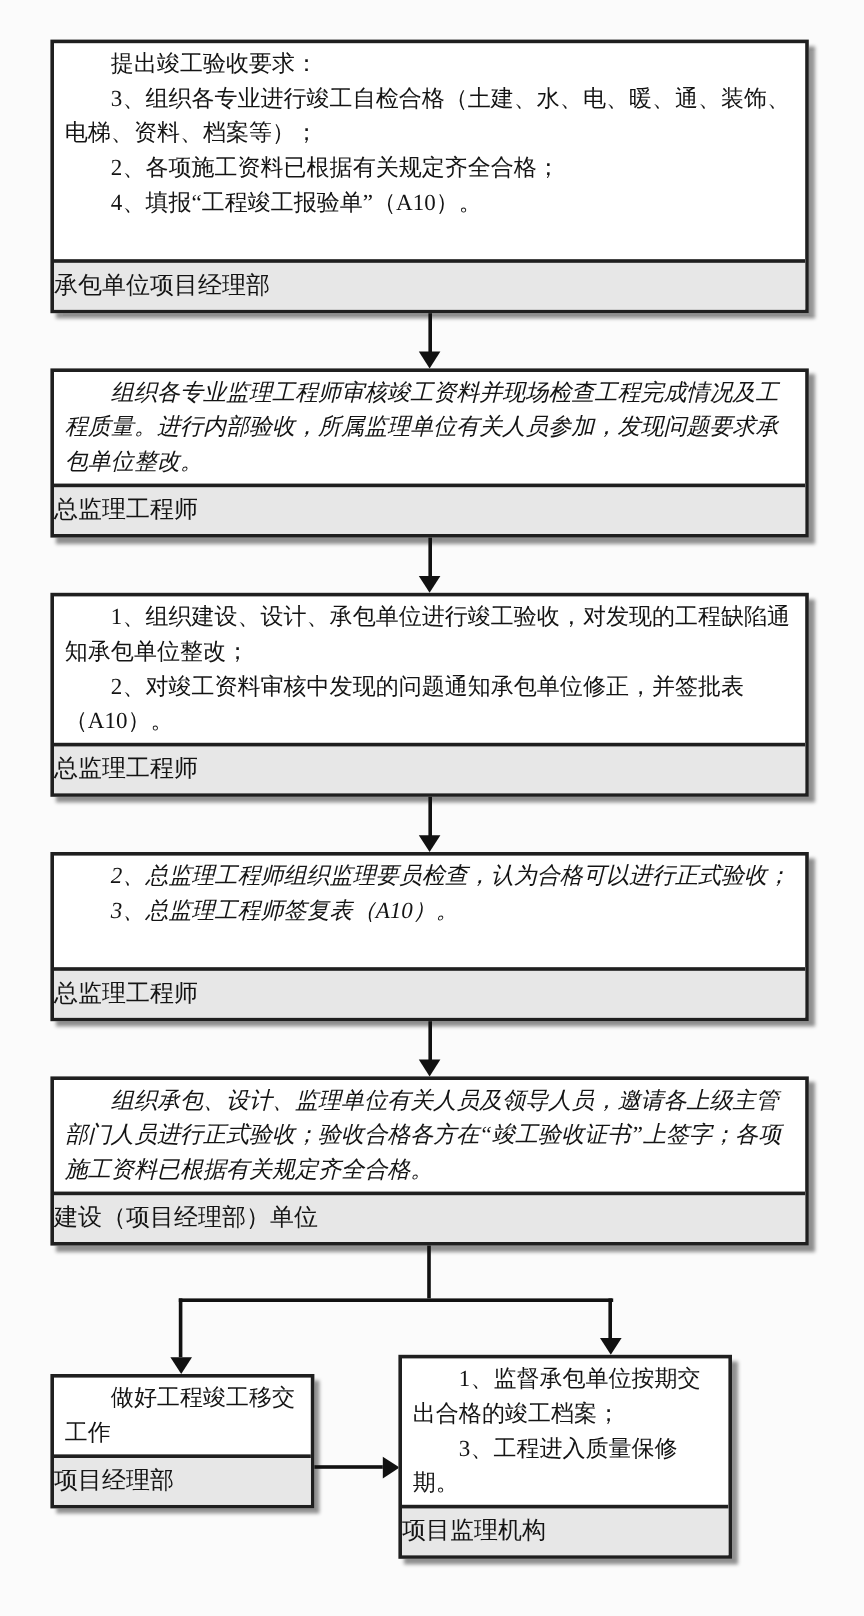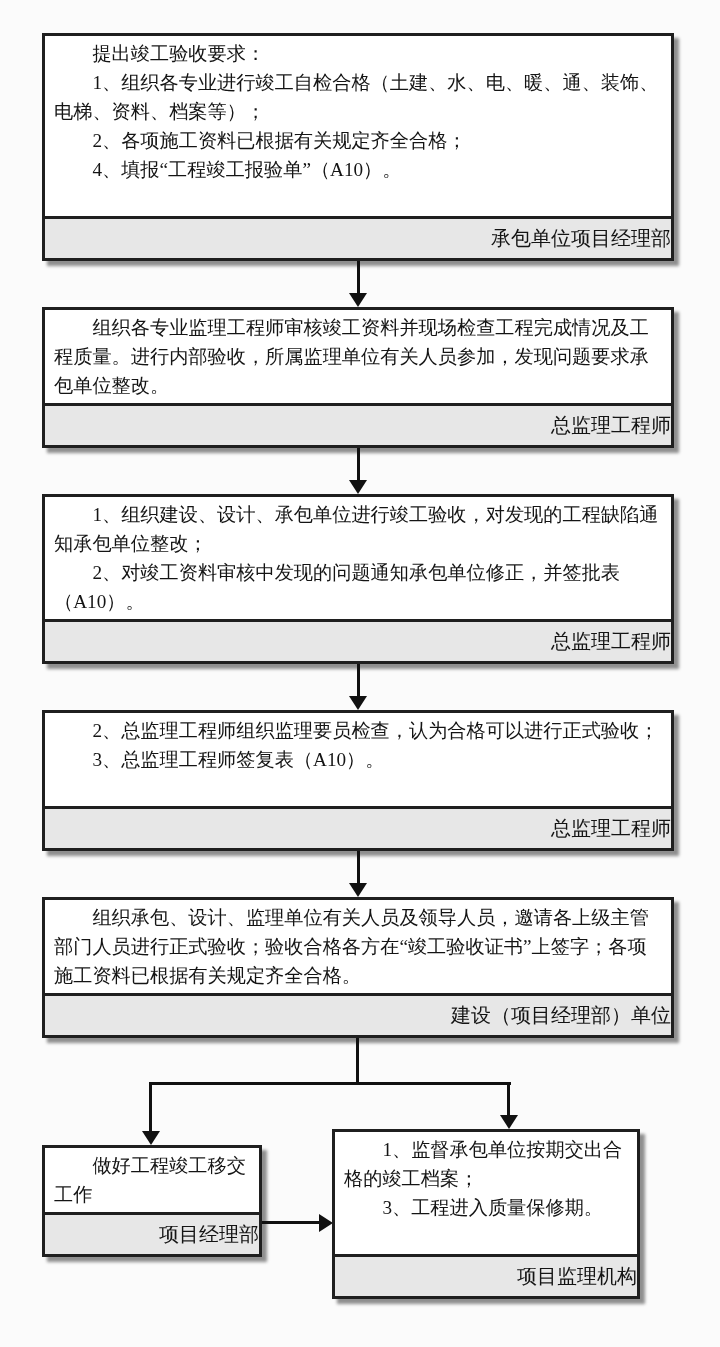--- a/index.html
+++ b/index.html
@@ -36,28 +36,28 @@
   }
   .fbox-body {
     padding: 3px 9px;
     font-size: 19.2px;
     line-height: 29px;
     overflow: hidden;
   }
   .fbox-body p { text-indent: 2em; }
   .h180 { height: 180px; }
   .h122 { height: 122px; border-radius: 10px; }
-  .h93  { height: 93px; }
+  .h93  { height: 93px; font-style: italic; }
   .h64  { height: 64px; }
   .fbox-owner {
     border-top: 3px solid var(--border);
     background: var(--owner-bg);
     height: 42px;
     line-height: 39px;
-    text-align: right;
+    text-align: left;
     font-size: 20px;
   }
   
   .varrow { position: relative; height: 46px; width: 100%; }
   .varrow .al {
     position: absolute; left: calc(50% - 1.5px); top: 0;
     width: 3px; height: 33px; background: var(--arrow);
   }
   .varrow .ah {
     position: absolute; left: calc(50% - 9px); top: 32px;
@@ -75,40 +75,40 @@
   .drop-right{ left: 465px; top: 44px; width: 3px;  height: 33px; }
   .head-down {
     position: absolute; width: 0; height: 0;
     border-left: 9px solid transparent;
     border-right: 9px solid transparent;
     border-top: 14px solid var(--arrow);
   }
   .head-left-box  { left: 100px; top: 93px; }
   .head-right-box { left: 458px; top: 77px; }
   .bottom-left-box  { position: absolute; left: 0;   top: 107px; width: 220px; }
-  .bottom-right-box { position: absolute; left: 290px; top: 91px; width: 308px; }
+  .bottom-right-box { position: absolute; left: 290px; top: 91px; width: 278px; }
   .hline { left: 220px; top: 183px; width: 57px; height: 3px; }
   .head-right {
     position: absolute; left: 277px; top: 175.5px;
     width: 0; height: 0;
     border-top: 9px solid transparent;
     border-bottom: 9px solid transparent;
     border-left: 14px solid var(--arrow);
   }
 </style>
 </head>
 <body>
 
 <div class="page">
   <div class="stack">
 
     <div class="fbox">
       <div class="fbox-body h180">
         <p>提出竣工验收要求：</p>
-        <p>1、组织各专业进行竣工自检合格（土建、水、电、暖、通、装饰、电梯、资料、档案等）；</p>
+        <p>3、组织各专业进行竣工自检合格（土建、水、电、暖、通、装饰、电梯、资料、档案等）；</p>
         <p>2、各项施工资料已根据有关规定齐全合格；</p>
         <p>4、填报“工程竣工报验单”（A10）。</p>
       </div>
       <div class="fbox-owner">承包单位项目经理部</div>
     </div>
 
     <div class="varrow">
       <div class="al"></div>
       <div class="ah"></div>
     </div>

